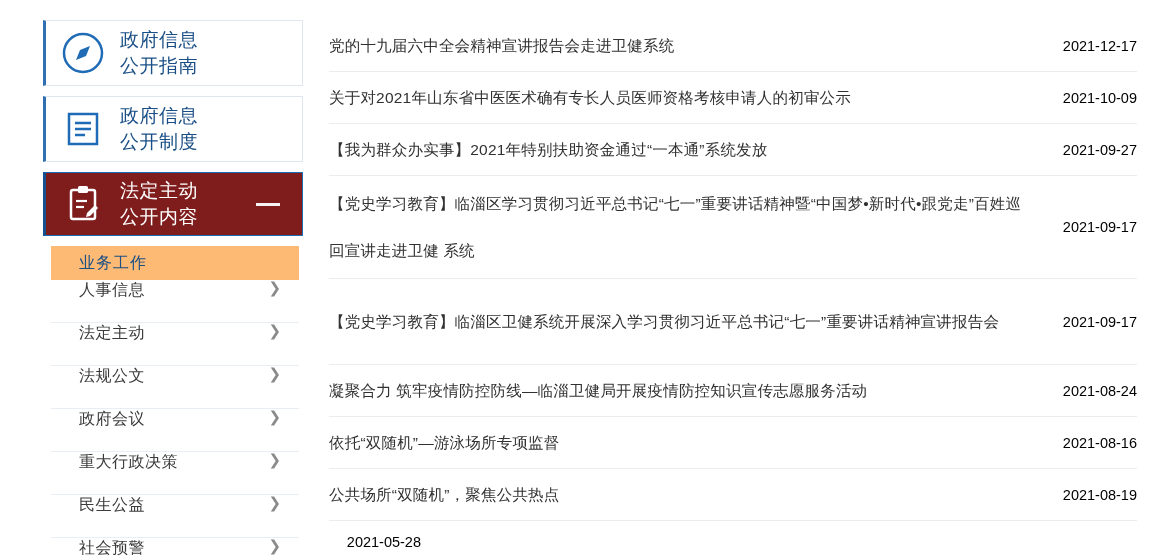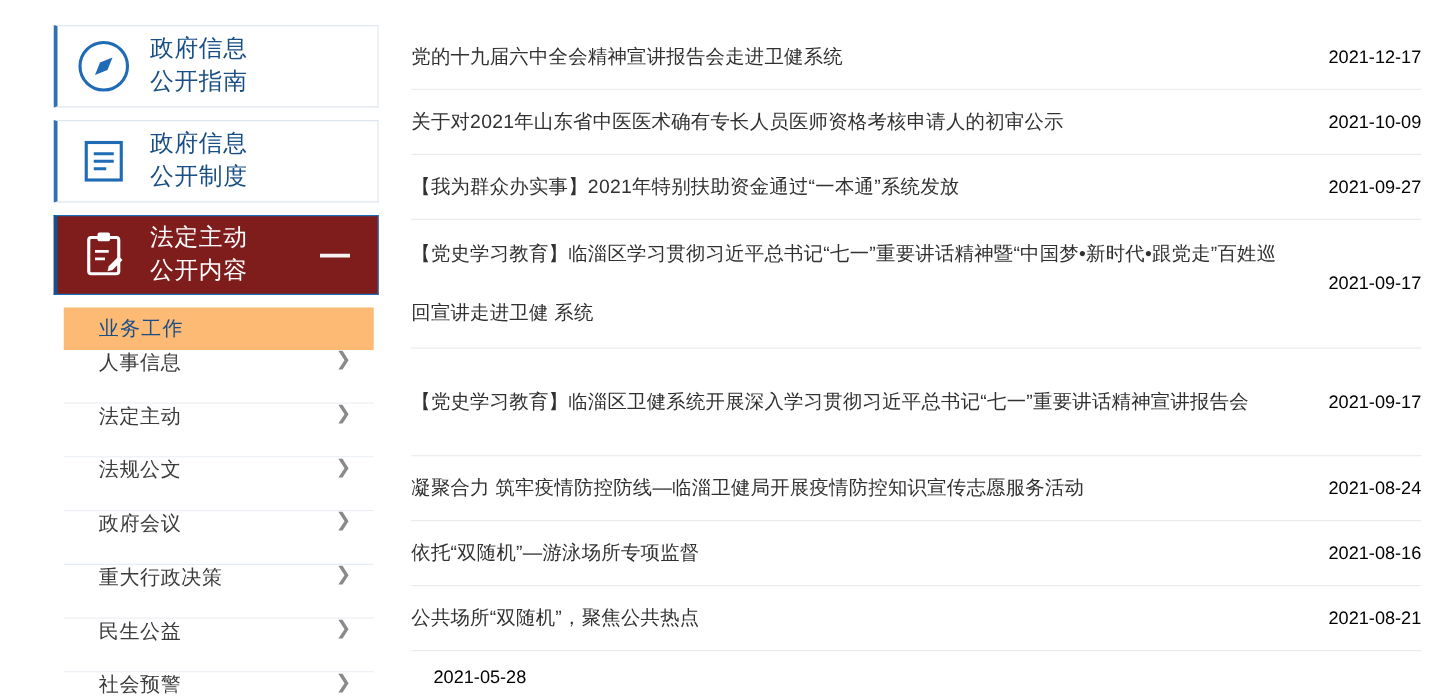--- a/index.html
+++ b/index.html
@@ -293,21 +293,21 @@
       <span class="news-date">2021-08-24</span>
     </div>
 
     <div class="news-row">
       <span class="news-title">依托“双随机”—游泳场所专项监督</span>
       <span class="news-date">2021-08-16</span>
     </div>
 
     <div class="news-row">
       <span class="news-title">公共场所“双随机”，聚焦公共热点</span>
-      <span class="news-date">2021-08-21</span>
+      <span class="news-date">2021-08-19</span>
     </div>
 
     <div class="news-row">
       <span class="news-date">2021-05-28</span>
     </div>
 
     <div class="news-row">
       <span class="news-title">以业务培训为抓手，促游泳场所规范化</span>
 
     </div>

